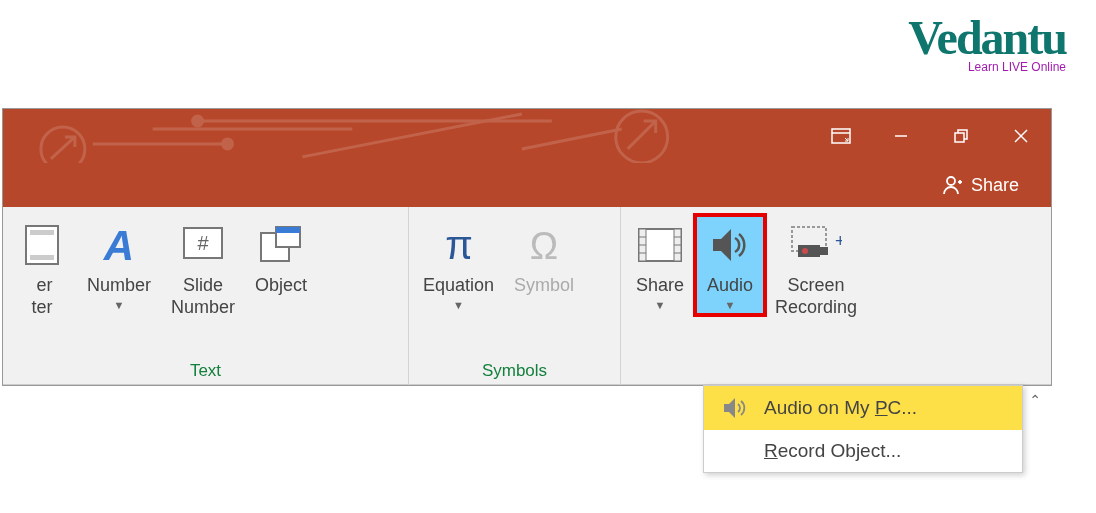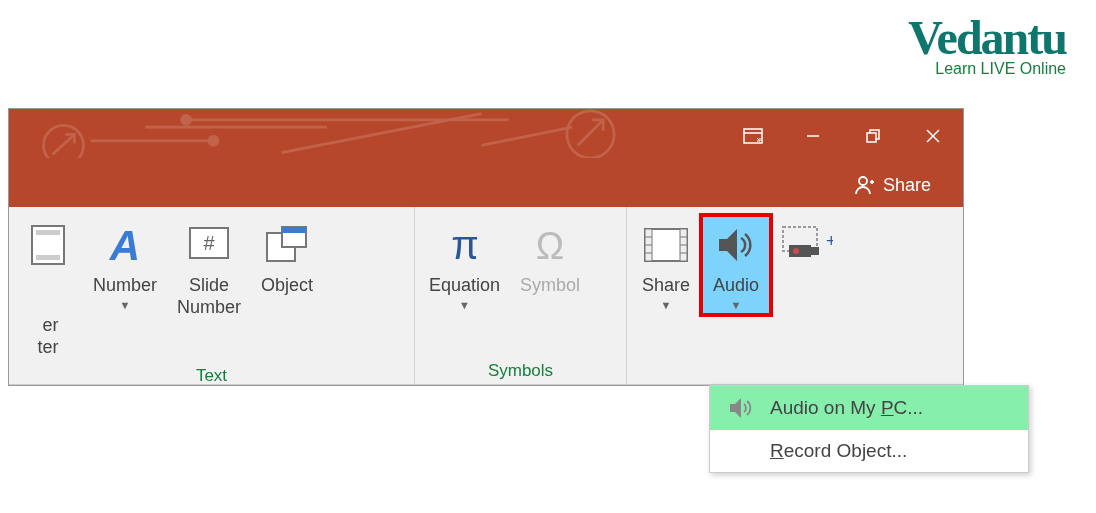--- a/index.html
+++ b/index.html
@@ -1,22 +1,22 @@
 <!DOCTYPE html>
 <html><head>
   <meta charset="utf-8">
   <style>
     * { margin: 0; padding: 0; box-sizing: border-box; font-family: "Segoe UI", Tahoma, sans-serif; }
     body { background: #fff; width: 1096px; height: 513px; position: relative; }
     
     .logo-area { position: absolute; top: 10px; right: 30px; text-align: right; }
     .logo-text { font-size: 48px; font-weight: bold; color: #0f766e; font-family: Liberation Serif, serif; letter-spacing: -2px; }
-    .logo-tagline { font-size: 16px; color: #15803d; margin-top: -5px; }
-    
-    .window { position: absolute; top: 108px; left: 8px; width: 956px; border: 1px solid #999; }
+    .logo-tagline { font-size: 12px; color: #a21caf; margin-top: -5px; }
+    
+    .window { position: absolute; top: 108px; left: 2px; width: 1050px; border: 1px solid #999; }
     
     .titlebar { height: 54px; background: #b7472a; position: relative; overflow: hidden; }
     .titlebar-pattern { position: absolute; inset: 0; opacity: 0.15; }
     .window-controls { position: absolute; right: 0; top: 0; display: flex; align-items: center; height: 54px; }
     .win-ctrl { width: 60px; height: 54px; display: flex; align-items: center; justify-content: center; color: #fff; cursor: pointer; }
     .win-ctrl svg { stroke: #fff; fill: none; stroke-width: 1.5; }
     
     .sharebar { height: 44px; background: #b7472a; display: flex; justify-content: flex-end; align-items: center; padding-right: 20px; }
     .share-btn { display: flex; align-items: center; gap: 8px; color: #fff; font-size: 18px; padding: 6px 12px; cursor: pointer; }
     
@@ -29,26 +29,26 @@
     .ribbon-btn { display: flex; flex-direction: column; align-items: center; padding: 4px 10px; min-width: 70px; cursor: pointer; }
     .ribbon-btn .icon-box { height: 52px; display: flex; align-items: center; justify-content: center; }
     .ribbon-btn .label { font-size: 18px; color: #444; text-align: center; line-height: 1.2; margin-top: 4px; }
     .ribbon-btn .dropdown-arrow { font-size: 11px; color: #666; margin-top: 2px; }
     .ribbon-btn.disabled .label { color: #aaa; }
     
     .highlighted { background: #7dd3fc; outline: 4px solid #e60000; outline-offset: -2px; }
     
     .dropdown-menu { position: absolute; top: 178px; left: 700px; background: #fff; border: 1px solid #ccc; box-shadow: 2px 2px 6px rgba(0,0,0,0.2); min-width: 320px; z-index: 10; }
     .menu-item { display: flex; align-items: center; padding: 10px 18px; font-size: 19px; color: #444; cursor: pointer; gap: 16px; }
-    .menu-item.highlighted-item { background: #86efac; }
+    .menu-item.highlighted-item { background: #fde047; }
     .menu-item .underline { text-decoration: underline; }
     
     .collapse-arrow { position: absolute; right: 10px; top: 185px; font-size: 14px; color: #666; cursor: pointer; }
     
-    .partial-left { width: 42px; overflow: hidden; text-align: right; gap: 40px; }
+    .partial-left { width: 42px; overflow: hidden; text-align: right; }
     .partial-left .label { text-align: right; }
   </style>
 </head>
 <body>
 
 <div class="logo-area">
   <div class="logo-text">Vedantu</div>
   <div class="logo-tagline">Learn LIVE Online</div>
 </div>
 
@@ -211,20 +211,21 @@
         <div class="ribbon-btn">
           <div class="icon-box">
             <svg width="52" height="40" viewBox="0 0 52 40">
                 <rect x="2" y="2" width="34" height="24" fill="none" stroke="#999" stroke-width="2" stroke-dasharray="3 2"></rect>
                 <rect x="8" y="20" width="22" height="12" fill="#555"></rect>
                 <circle cx="15" cy="26" r="3" fill="#c94b4b"></circle>
                 <rect x="30" y="22" width="8" height="8" fill="#555"></rect>
                 <text x="45" y="22" font-size="18" fill="#2b5797">+</text>
               </svg>
           </div>
+          <div class="label"><span>Screen</span><br><span>Recording</span></div>
         </div>
       </div>
       <div class="group-label">&nbsp;</div>
     </div>
 
     <div class="dropdown-menu">
       <div class="menu-item highlighted-item">
         <svg width="26" height="24" viewBox="0 0 26 24">
             <path d="M2 8 h5 l6 -6 v20 l-6 -6 h-5 z" fill="#888"></path>
             <path d="M16 8 a5 5 0 0 1 0 8 M19 5 a9 9 0 0 1 0 14" fill="none" stroke="#888" stroke-width="1.8"></path>

